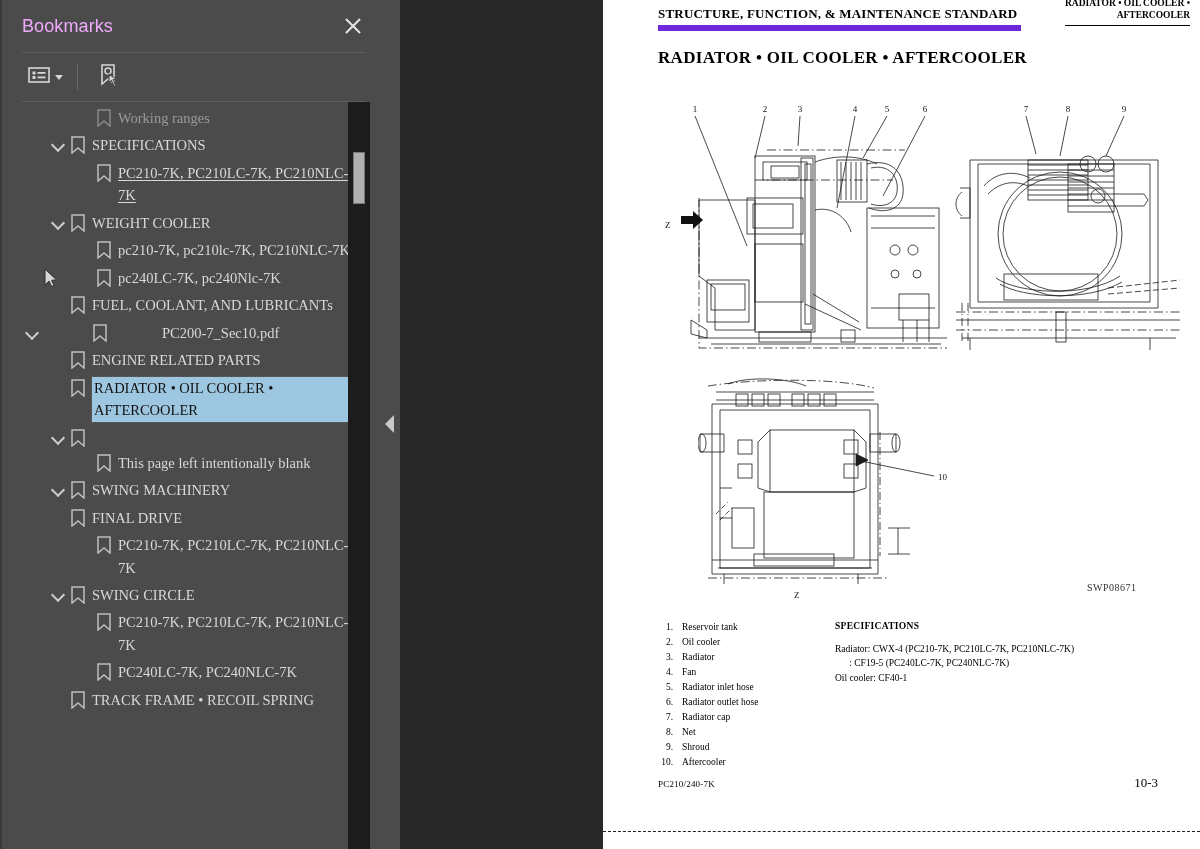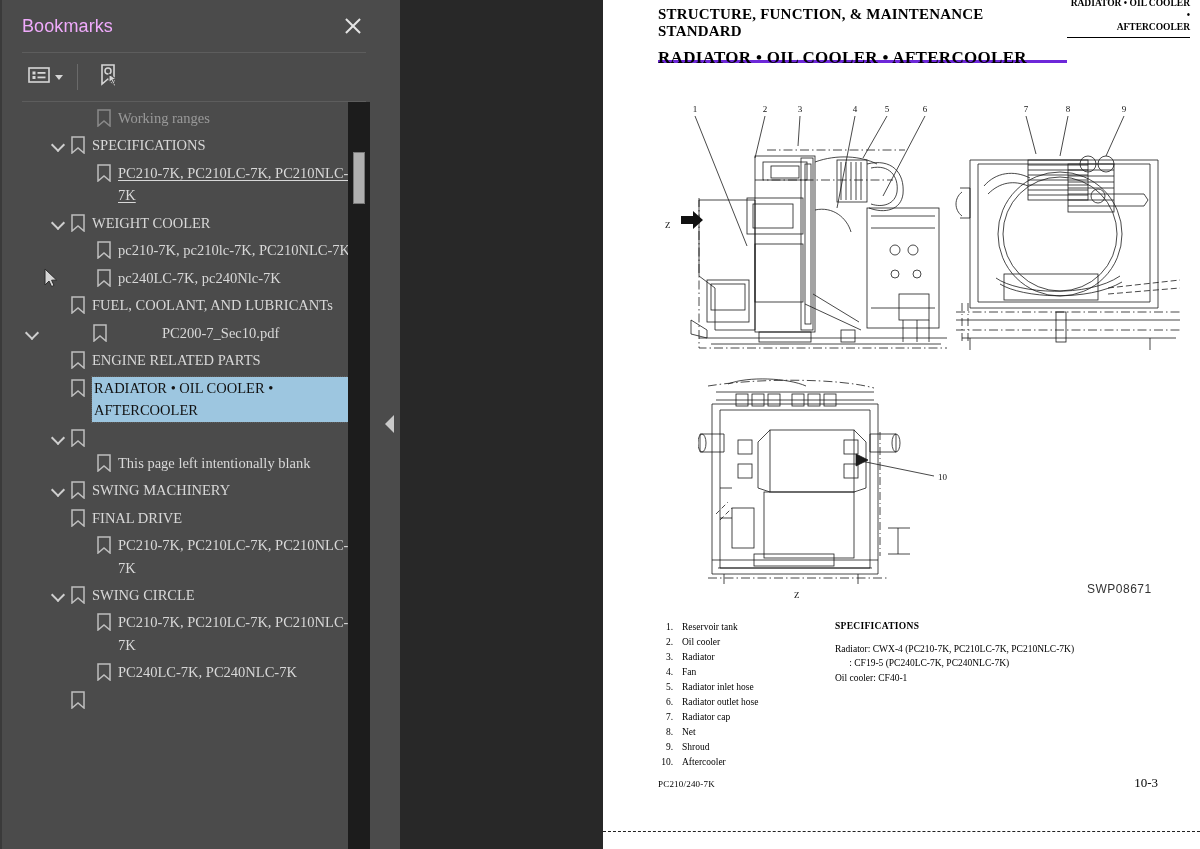--- a/index.html
+++ b/index.html
@@ -131,42 +131,42 @@
     font-family: "Liberation Serif", serif; color: #000;
     overflow: hidden;
   }
 
   
   .pg-head {
     position: absolute; left: 55px; top: 6px; right: 10px;
     display: flex; justify-content: space-between; align-items: flex-start;
   }
   .pg-head-l {
-    font-size: 15px; font-weight: bold; letter-spacing: .2px;
-    border-bottom: 3px solid #6d28d9; padding-bottom: 20px; padding-right: 4px;
+    font-size: 13px; font-weight: bold; letter-spacing: .2px;
+    border-bottom: 6px solid #6d28d9; padding-bottom: 3px; padding-right: 4px;
   }
   .pg-head-r {
     font-size: 9.5px; font-weight: bold; text-align: right;
     border-bottom: 1px solid #000; padding-bottom: 3px; line-height: 1.25;
     margin-top: -8px;
   }
   .pg-title {
     position: absolute; left: 55px; top: 48px;
     font-size: 17px; font-weight: bold; letter-spacing: .3px;
   }
 
   
   .fig { position: absolute; }
   .fig svg { display: block; }
   .callout-num {
     font-family: "Liberation Serif", serif; font-size: 9px; fill: #111;
   }
   .dwg-code {
     position: absolute; left: 1090px; top: 582px;
-    font-family: Liberation Sans, sans-serif; font-size: 12px;
+    font-family: Liberation Serif, serif; font-size: 10px;
     color: #333; letter-spacing: .5px;
   }
 
   
   .legend {
     position: absolute; left: 55px; top: 620px;
     font-size: 9.5px; line-height: 1.58;
   }
   .legend-row { display: flex; }
   .legend-idx { width: 24px; text-align: right; padding-right: 9px; }
@@ -394,20 +394,21 @@
             </div>
             <div class="node-label">PC240LC-7K, PC240NLC-7K</div>
           </div>
           <div class="node lv1">
             <div class="twisty"></div>
             <div class="bm-ico">
               <svg width="16" height="18" viewBox="0 0 16 18">
                 <path d="M2 1 h12 v16 l-6 -5 l-6 5 z" fill="none" stroke="#bfbfbf" stroke-width="1.5"></path>
               </svg>
             </div>
+            <div class="node-label">TRACK FRAME • RECOIL SPRING</div>
           </div>
         </div>
       <div class="sb-track">
         <div class="sb-thumb"></div>
       </div>
       <svg class="cursor" viewBox="0 0 14 20">
         <path d="M1 1 L1 17 L5 13 L7.6 18.6 L10 17.4 L7.6 12.2 L12.6 12 Z" fill="#d6d6d6" stroke="#2b2b2b" stroke-width="1"></path>
       </svg>
     </div>
   </div>

